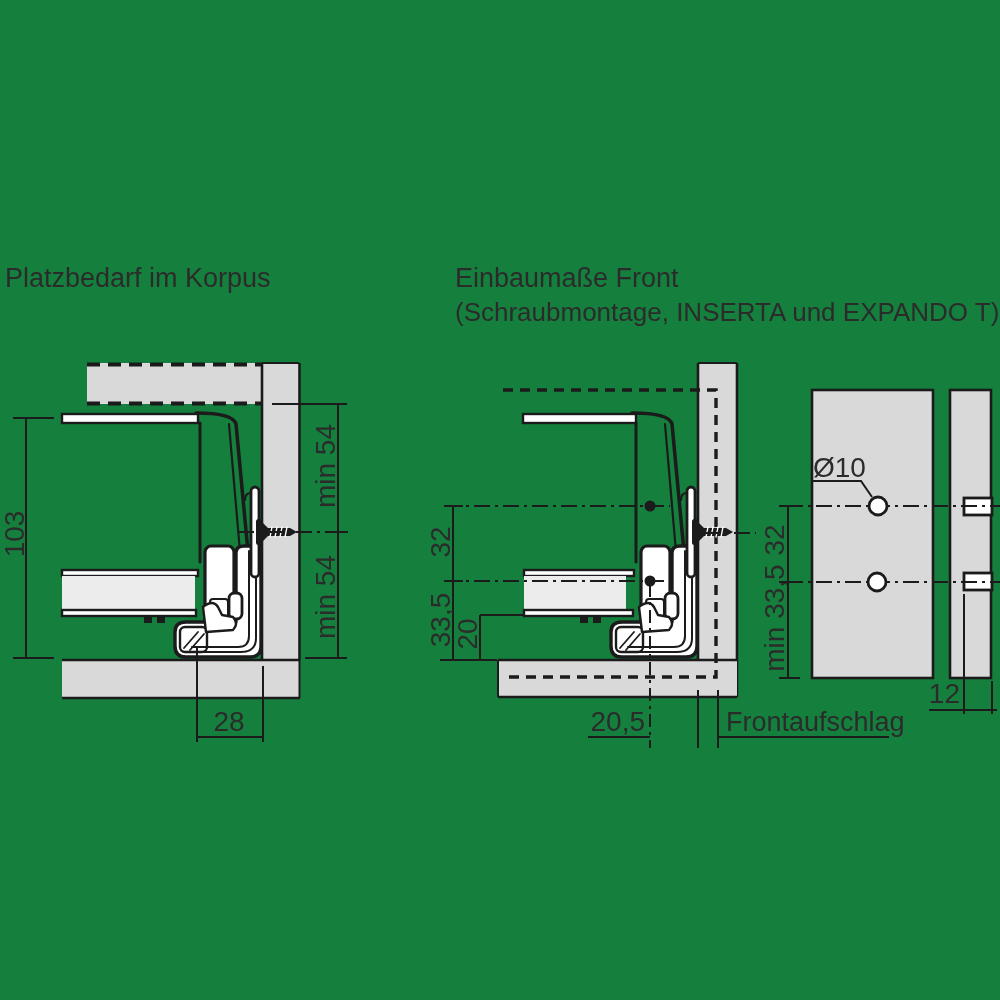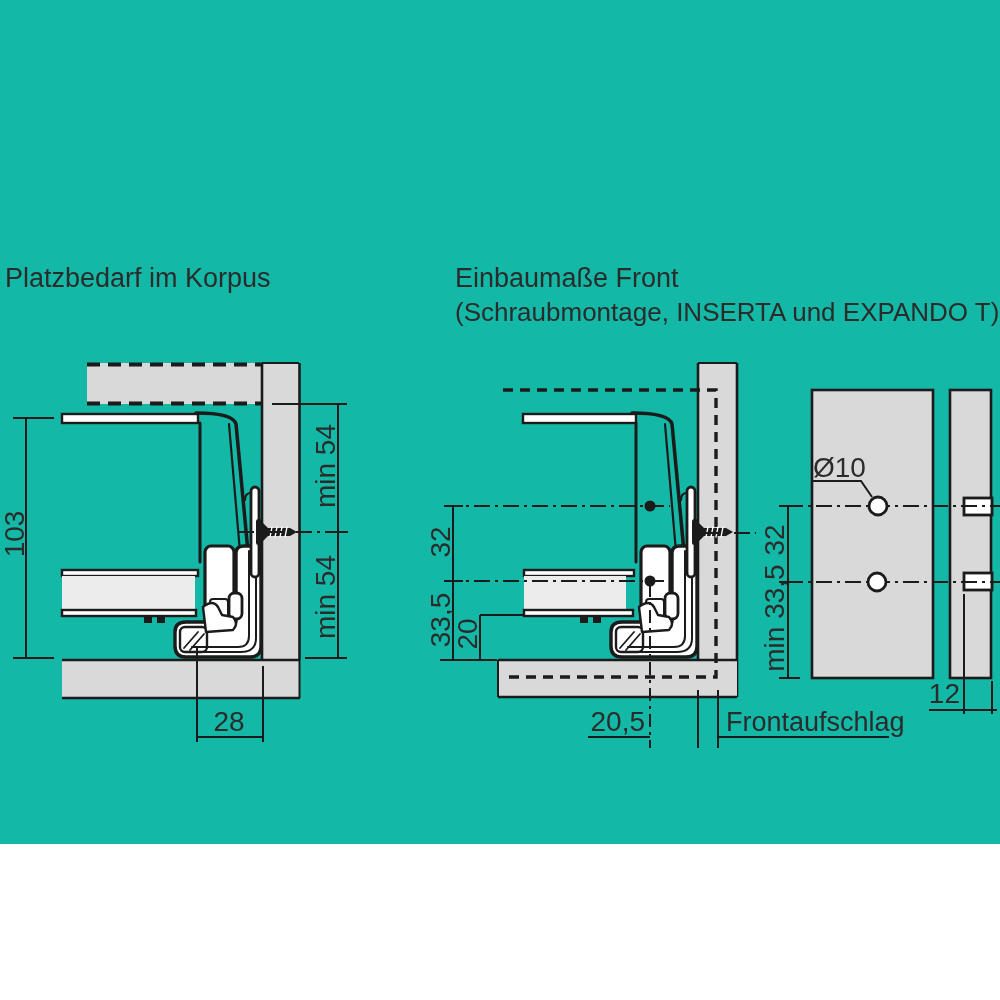--- a/index.html
+++ b/index.html
@@ -3,22 +3,22 @@
 <meta charset="utf-8">
 <style>
   html, body {
     margin: 0;
     padding: 0;
     background: #ffffff;
   }
   .page {
     position: relative;
     width: 1000px;
-    height: 844px;
-    background: #14b8a6;
+    height: 1000px;
+    background: #15803d;
     font-family: "Liberation Sans", sans-serif;
     overflow: hidden;
   }
   svg { display: block; }
   text {
     font-family: "Liberation Sans", sans-serif;
     fill: #2b2b2b;
   }
   .title    { font-size: 27px; }
   .subtitle { font-size: 26px; }

